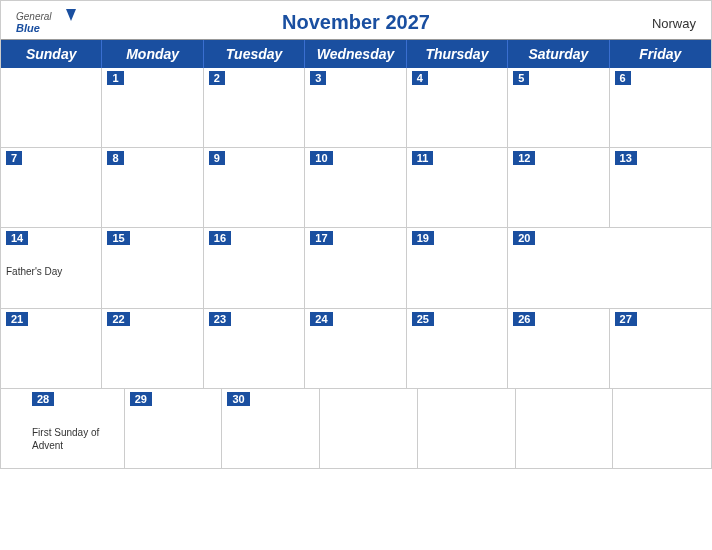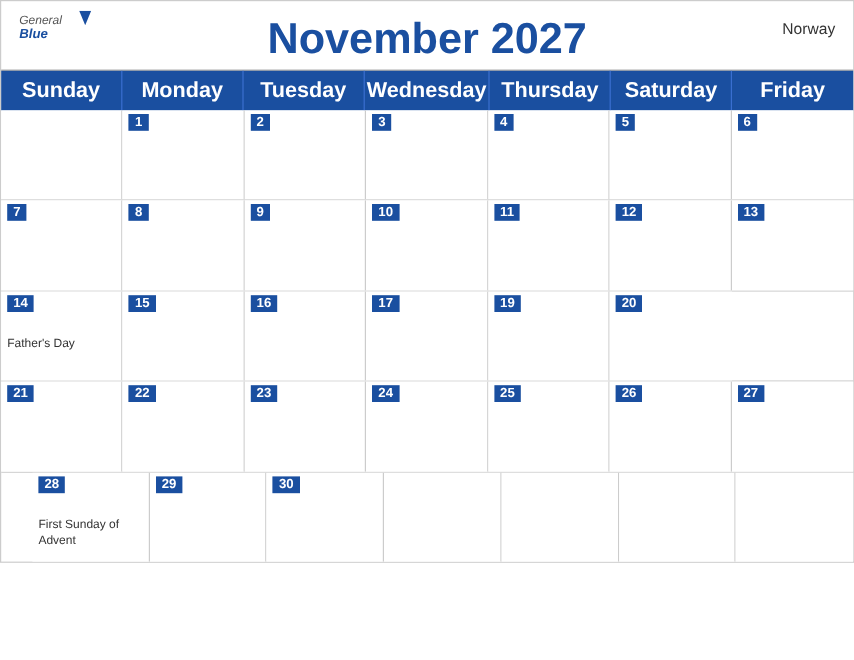--- a/index.html
+++ b/index.html
@@ -34,42 +34,43 @@
       align-items: center;
     }
     .country-label {
       position: absolute;
       right: 15px;
       top: 15px;
       font-size: 13px;
       color: #333;
     }
     .month-title {
-      font-size: 36px;
+      font-size: 20px;
       color: #1a4fa0;
       font-weight: bold;
     }
     .calendar-grid {
       flex: 1;
       display: flex;
       flex-direction: column;
       border-top: 1px solid #999;
     }
     .day-headers {
       display: grid;
       grid-template-columns: repeat(7, 1fr);
       background: #1a4fa0;
     }
     .day-header {
       color: #fff;
       text-align: center;
       padding: 6px 2px;
-      font-size: 18px;
+      font-size: 14px;
       font-weight: 600;
       border-right: 1px solid #3a6fd0;
+      font-style: italic;
     }
     .day-header:last-child {
       border-right: none;
     }
     .weeks-container {
       flex: 1;
       display: flex;
       flex-direction: column;
     }
     .week-row {

